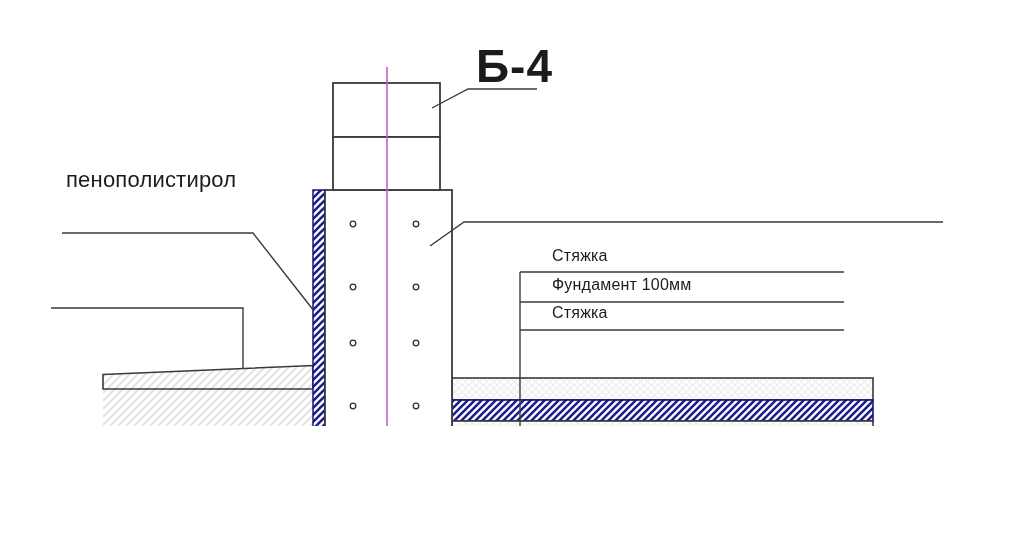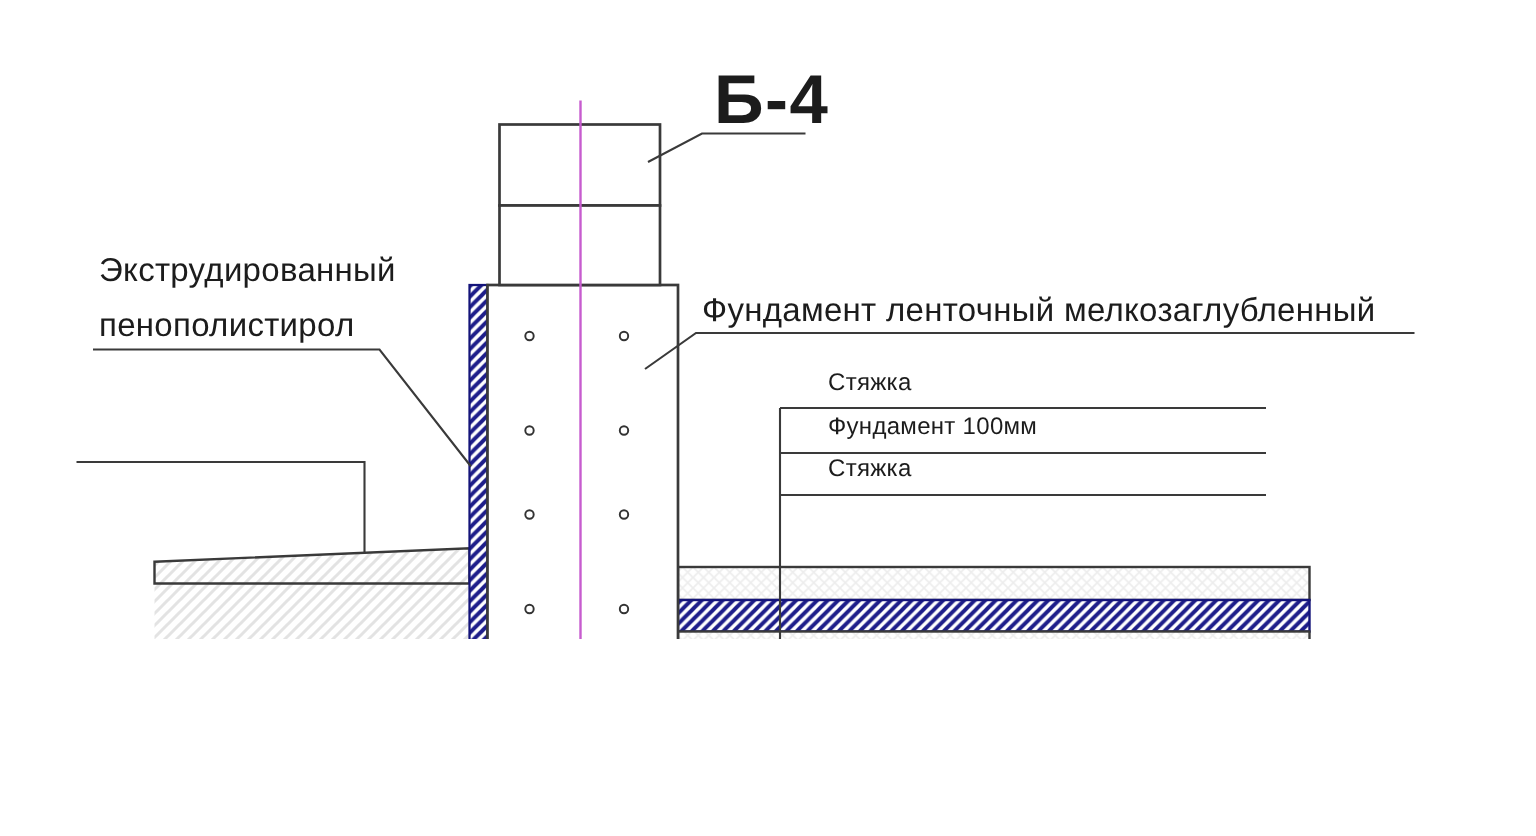--- a/index.html
+++ b/index.html
@@ -103,26 +103,24 @@
 
     <line x1="520" y1="272" x2="844" y2="272" stroke="#3a3a3a" stroke-width="1.4"></line>
     <line x1="520" y1="302" x2="844" y2="302" stroke="#3a3a3a" stroke-width="1.4"></line>
     <line x1="520" y1="330" x2="844" y2="330" stroke="#3a3a3a" stroke-width="1.4"></line>
     <line x1="520" y1="272" x2="520" y2="443" stroke="#3a3a3a" stroke-width="1.4"></line>
   </svg>
 
   <div class="lbl lbl-title" style="left:476px;top:38px;">Б-4</div>
 
   <div class="lbl lbl-two-line" style="left:66px;top:161px;">
-    <span>Экструдированный</span>
     <span>пенополистирол</span>
   </div>
 
 
-  <div class="lbl" style="left:468px;top:193px;">Фундамент ленточный мелкозаглубленный</div>
 
   <div class="lbl lbl-floor" style="left:552px;top:246px;">Стяжка</div>
   <div class="lbl lbl-floor" style="left:552px;top:275px;">Фундамент 100мм</div>
   <div class="lbl lbl-floor" style="left:552px;top:303px;">Стяжка</div>
 
   <div class="watermark">
     <svg width="34" height="36" viewBox="0 0 34 36">
       <path d="M7,8 v13 a10,10 0 0 0 20,0 v-13" fill="none" stroke="#e9e9e9" stroke-width="3"></path>
       <path d="M17,20 v-12 l-5,5 M17,8 l5,5" fill="none" stroke="#e9e9e9" stroke-width="2.5"></path>
     </svg>

